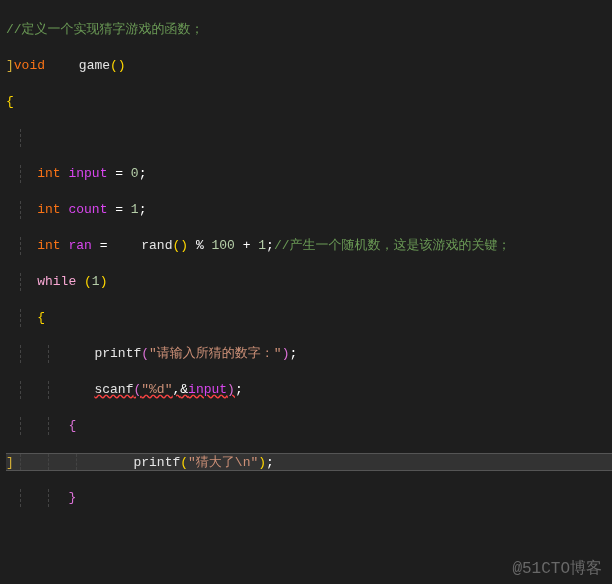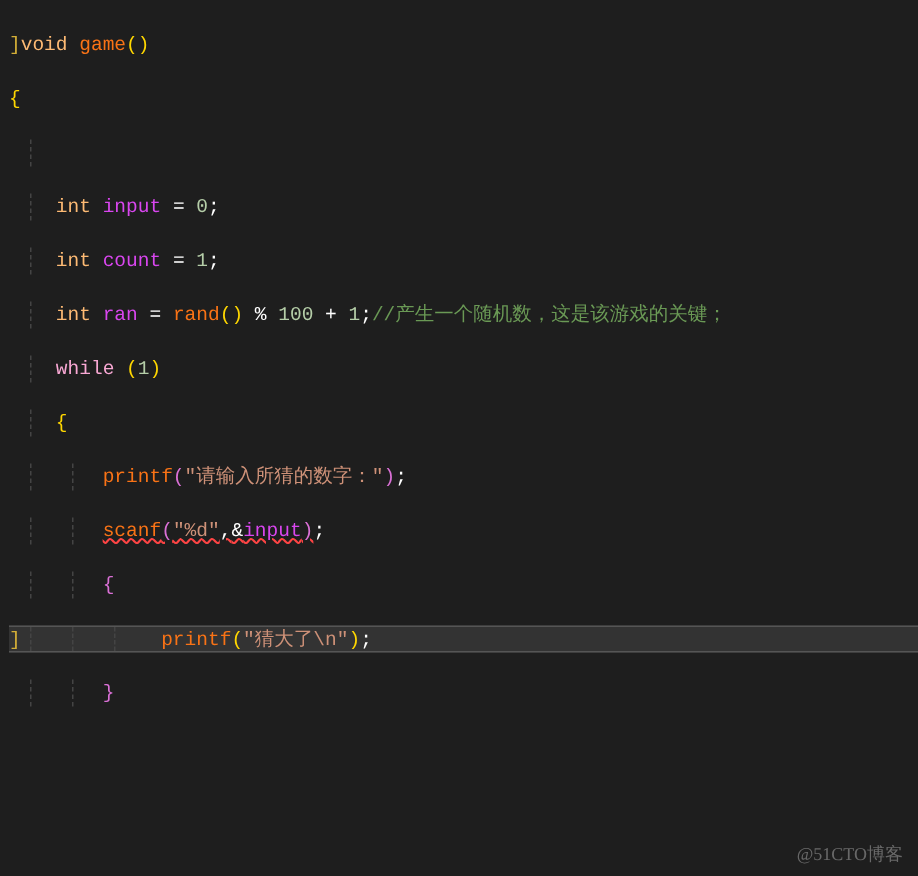--- a/index.html
+++ b/index.html
@@ -27,51 +27,52 @@
   .indent-guide {
     position: absolute;
     top: 0; bottom: 0;
     border-left: 1px dashed #444;
   }
   .g1 { left: 14px; }
   .g2 { left: 42px; }
   .g3 { left: 70px; }
   .tok-comment   { color: #6a9955; }
   .tok-keyword   { color: #f9a8d4; }
-  .tok-type      { color: #fdba74; margin-top: 24px; }
-  .tok-func      { color: #f97316; }
+  .tok-type      { color: #f97316; margin-top: 24px; }
+  .tok-func      { color: #e5e5e5; margin-left: 26px; }
   .tok-ident     { color: #d946ef; }
   .tok-number    { color: #b5cea8; }
   .tok-string    { color: #ce9178; }
   .tok-punct     { color: #ffffff; }
   .tok-op        { color: #ffffff; }
   .tok-paren     { color: #ffd700; }
   .tok-paren2    { color: #da70d6; }
   .tok-bracket   { color: #d4af37; }
   .watermark {
     position: absolute;
     bottom: 6px;
     right: 10px;
     color: #888;
-    font-size: 12px;
-    font-family: Liberation Serif, serif;
+    font-size: 16px;
+    font-family: Liberation Mono, monospace;
     opacity: 0.7;
   }
   .fade-bottom {
     position: absolute;
     left: 0; right: 0; bottom: 0;
     height: 30px;
     background: linear-gradient(to bottom, rgba(30,30,30,0), rgba(30,30,30,0.7));
     pointer-events: none;
   }
 </style>
 </head>
 <body>
 
 <div class="code-area">
+<div class="line"><span class="tok-comment">//定义一个实现猜字游戏的函数；</span></div>
 <div class="line"><span class="tok-bracket">]</span><span class="tok-type">void</span><span> </span><span class="tok-func">game</span><span class="tok-paren">()</span></div>
 <div class="line"><span class="tok-paren">{</span></div>
 <div class="line"><span class="indent-guide g1"></span></div>
 <div class="line"><span class="indent-guide g1"></span>    <span class="tok-type">int</span> <span class="tok-ident">input</span><span class="tok-op"> = </span><span class="tok-number">0</span><span class="tok-punct">;</span></div>
 <div class="line"><span class="indent-guide g1"></span>    <span class="tok-type">int</span> <span class="tok-ident">count</span><span class="tok-op"> = </span><span class="tok-number">1</span><span class="tok-punct">;</span></div>
 <div class="line"><span class="indent-guide g1"></span>    <span class="tok-type">int</span> <span class="tok-ident">ran</span><span class="tok-op"> = </span><span class="tok-func">rand</span><span class="tok-paren">()</span><span class="tok-op"> % </span><span class="tok-number">100</span><span class="tok-op"> + </span><span class="tok-number">1</span><span class="tok-punct">;</span><span class="tok-comment">//产生一个随机数，这是该游戏的关键；</span></div>
 <div class="line"><span class="indent-guide g1"></span>    <span class="tok-keyword">while</span><span> </span><span class="tok-paren">(</span><span class="tok-number">1</span><span class="tok-paren">)</span></div>
 <div class="line"><span class="indent-guide g1"></span>    <span class="tok-paren">{</span></div>
 <div class="line"><span class="indent-guide g1"></span><span class="indent-guide g2"></span>        <span class="tok-func">printf</span><span class="tok-paren2">(</span><span class="tok-string">"请输入所猜的数字："</span><span class="tok-paren2">)</span><span class="tok-punct">;</span></div>
 <div class="line"><span class="indent-guide g1"></span><span class="indent-guide g2"></span>        <span style="text-decoration:underline wavy #f44;"><span class="tok-func">scanf</span><span class="tok-paren2">(</span><span class="tok-string">"%d"</span><span class="tok-punct">,</span><span class="tok-op">&amp;</span><span class="tok-ident">input</span><span class="tok-paren2">)</span></span><span class="tok-punct">;</span></div>

